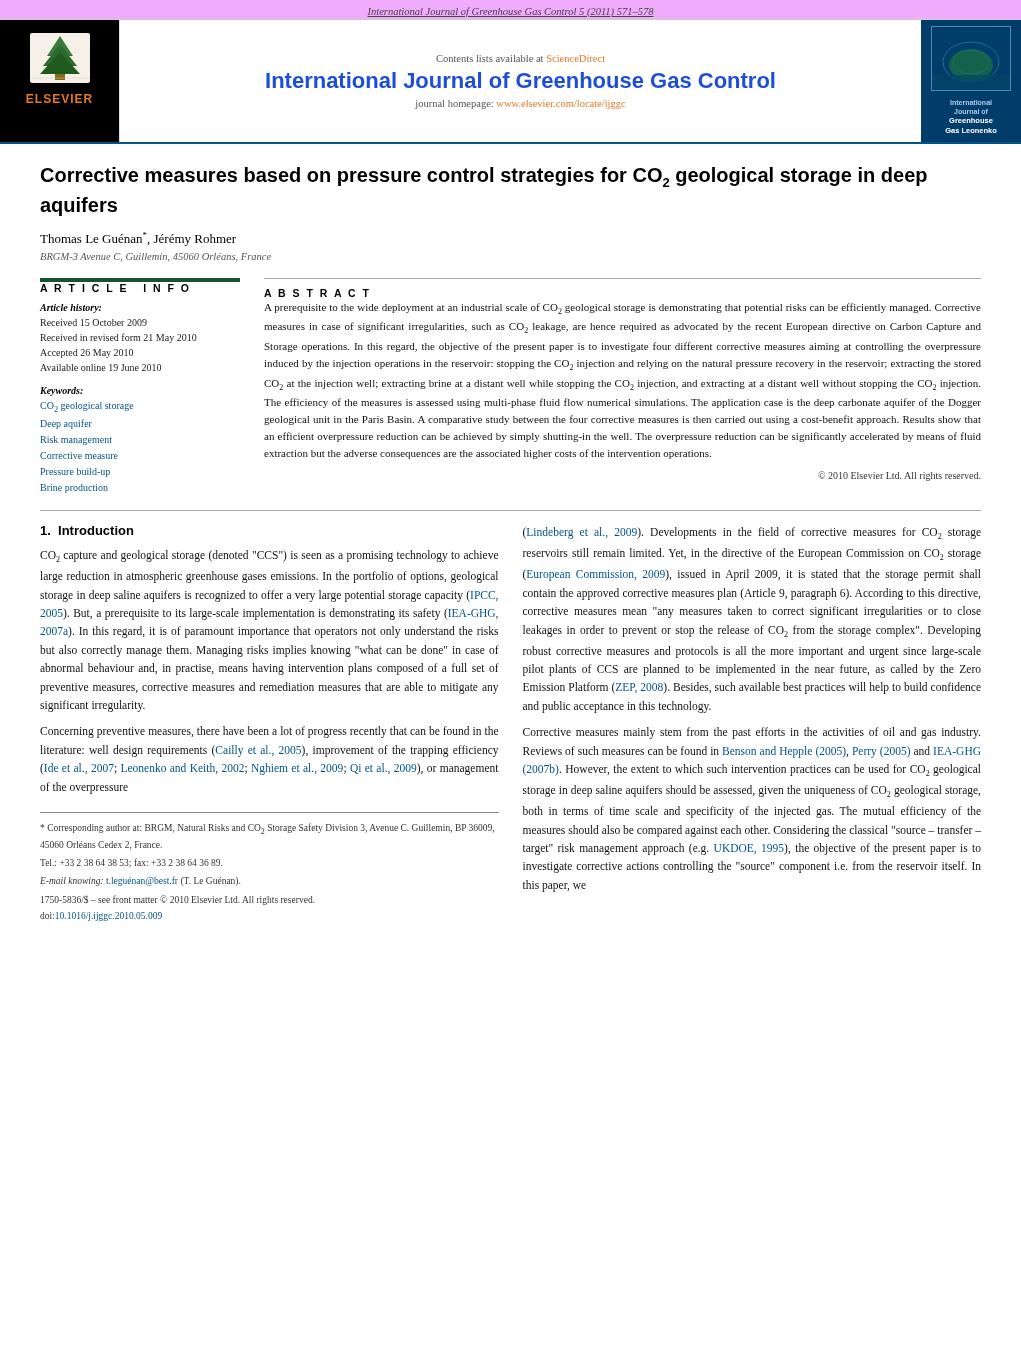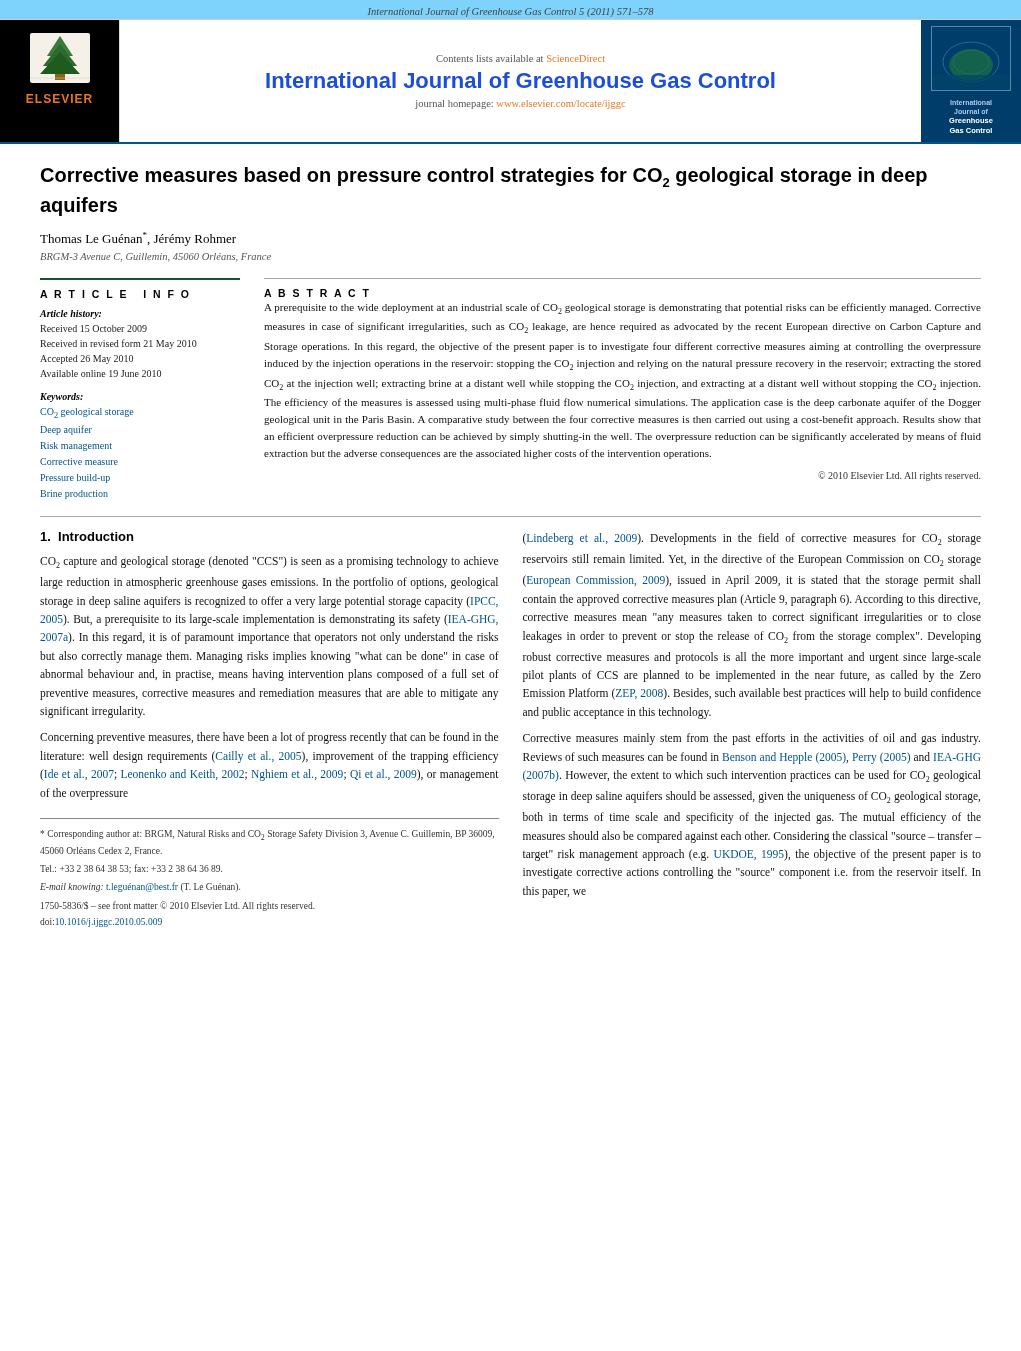--- a/index.html
+++ b/index.html
@@ -12,27 +12,28 @@
       color: #000;
     }
     .page-wrapper {
       width: 1021px;
       min-height: 1351px;
       background: #fff;
       padding: 0;
     }
     
     .top-bar {
-      background: #7dd3fc;
+      background: #f0abfc;
       text-align: center;
       padding: 6px 0 2px 0;
       font-size: 10.5px;
       color: #444;
       border-bottom: 1px solid #ccc;
       font-style: italic;
+      text-decoration: underline;
     }
     
     .journal-header {
       display: flex;
       align-items: stretch;
       border-bottom: 2px solid #00548a;
       padding: 0;
       background: #fff;
     }
     .elsevier-logo {
@@ -169,22 +170,21 @@
       margin-bottom: 16px;
     }
     .two-col {
       display: flex;
       gap: 24px;
       margin-top: 10px;
     }
     .article-info {
       width: 200px;
       min-width: 200px;
-      border-top: 2px solid #14532d;
-      padding-top: 8px;
+      border-top: 4px solid #14532d;
     }
     .article-info h3 {
       font-size: 10.5px;
       font-weight: bold;
       letter-spacing: 2px;
       text-transform: uppercase;
       margin-bottom: 8px;
       font-family: Arial, sans-serif;
     }
     .info-section-title {
@@ -337,21 +337,21 @@
           <ellipse cx="39" cy="38" rx="22" ry="16" fill="#1a6b45" opacity="0.8"></ellipse>
           <ellipse cx="39" cy="35" rx="28" ry="20" fill="none" stroke="#4499bb" stroke-width="1" opacity="0.5"></ellipse>
           <ellipse cx="39" cy="35" rx="18" ry="12" fill="none" stroke="#4499bb" stroke-width="0.5" opacity="0.4"></ellipse>
           <rect x="0" y="48" width="78" height="15" fill="#004466" opacity="0.7"></rect>
         </svg>
       </div>
       <div class="cover-title-text">
         <div style="font-size:7px;color:#aaccee;margin-top:3px;">International</div>
         <div style="font-size:7px;color:#aaccee;">Journal of</div>
         <div style="font-size:7.5px;color:#ffffff;font-weight:bold;">Greenhouse</div>
-        <div style="font-size:7.5px;color:#ffffff;font-weight:bold;">Gas Control</div>
+        <div style="font-size:7.5px;color:#ffffff;font-weight:bold;">Gas Leonenko</div>
       </div>
     </div>
   </div>
 
   <div class="article-content">
 
     <div class="article-title">
       Corrective measures based on pressure control strategies for CO<sub>2</sub> geological storage in deep aquifers
     </div>
 

